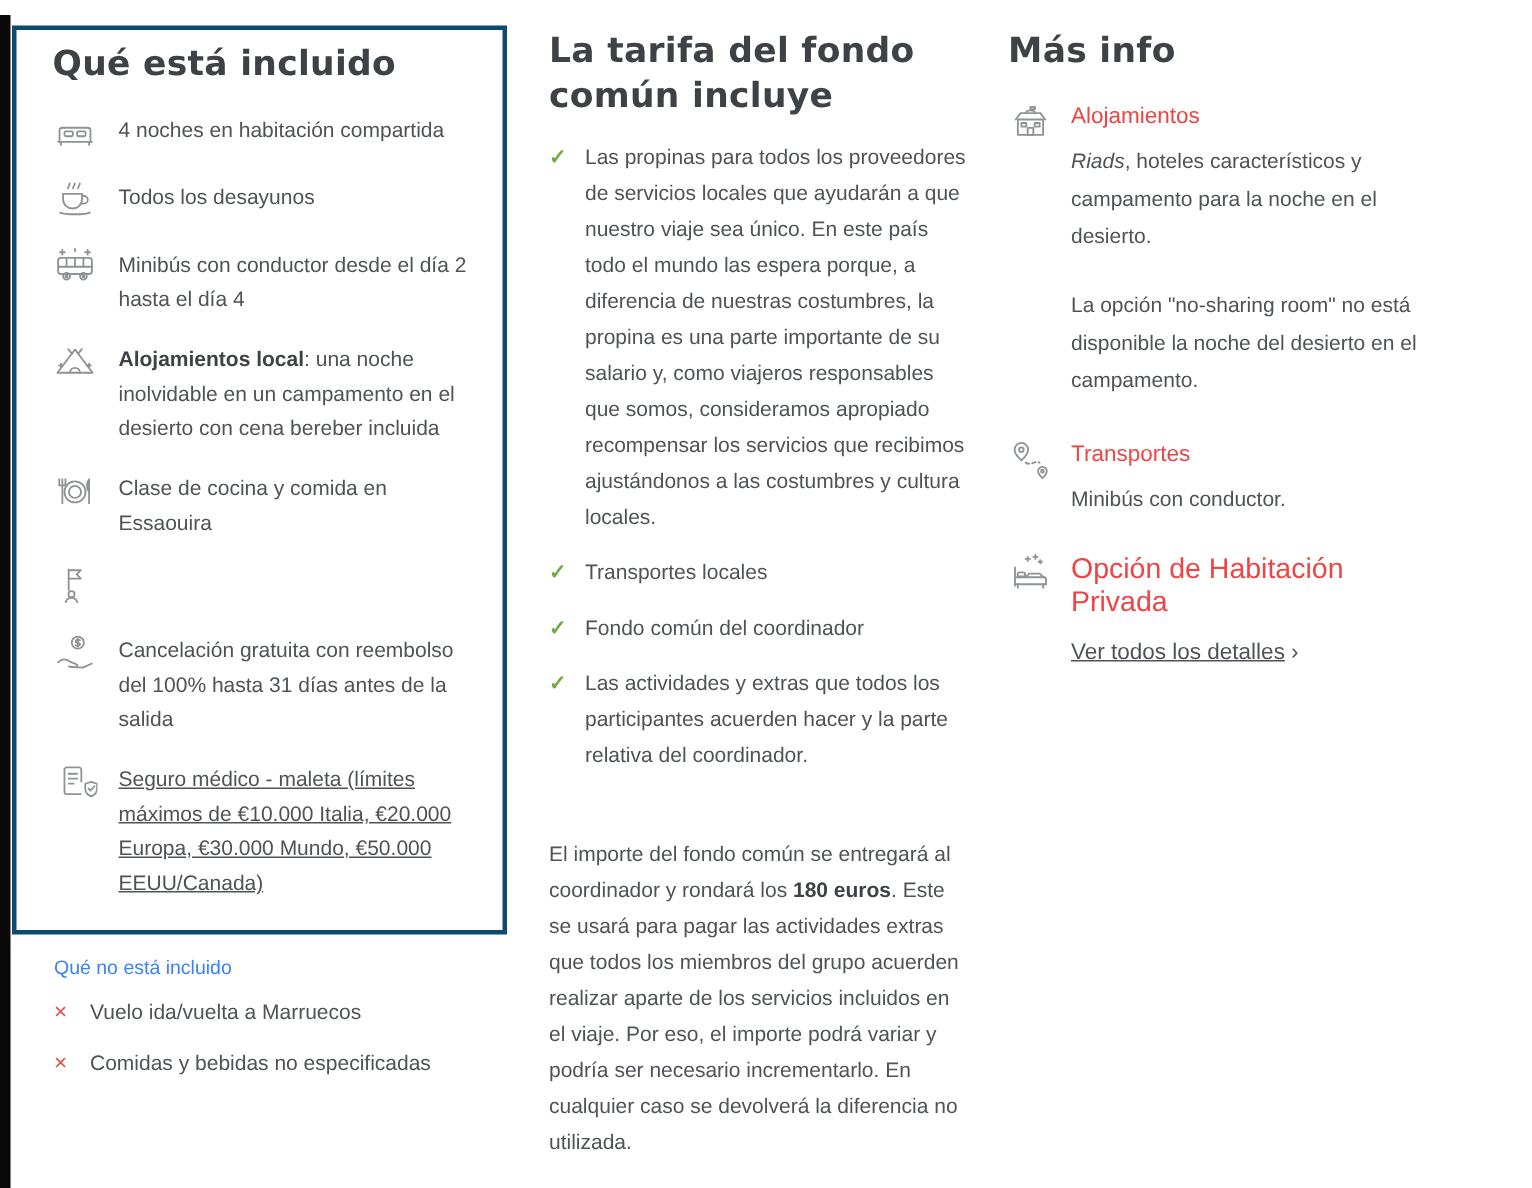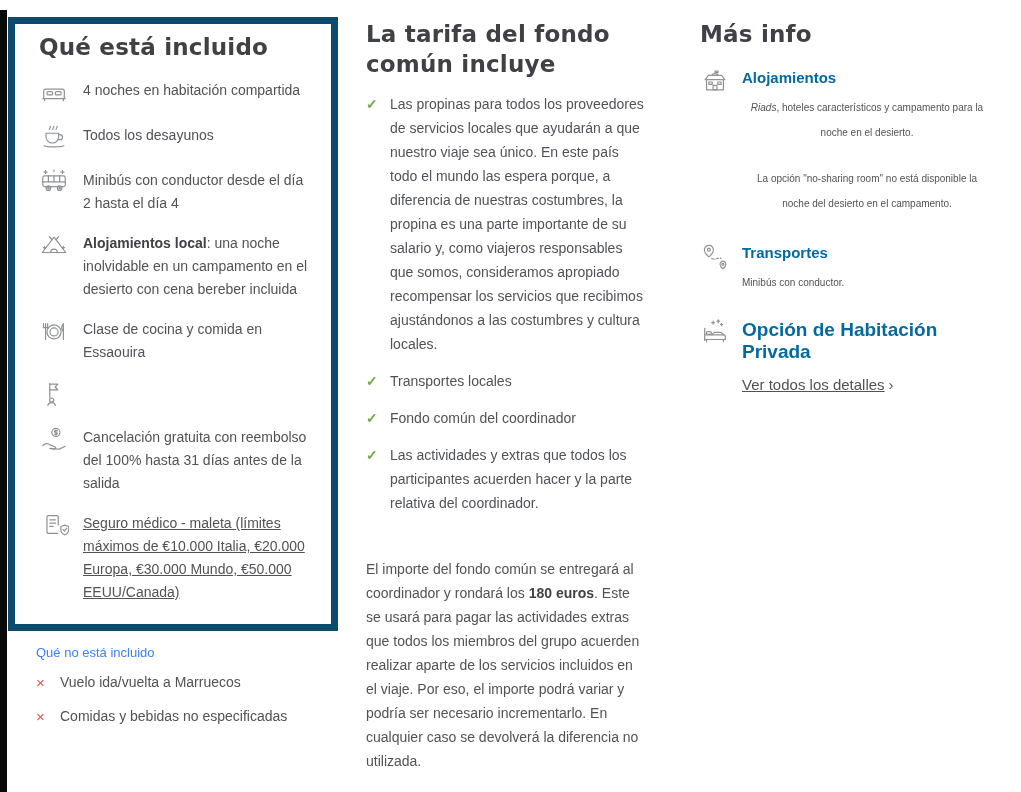--- a/index.html
+++ b/index.html
@@ -9,21 +9,21 @@
     font-family:"Liberation Sans",sans-serif;
   }
   .black-bar{position:absolute;left:0;top:10px;width:7px;height:782px;background:#0a0a0a;}
   .cols{display:flex;align-items:flex-start;padding:17px 0 0 8px;}
 
   h2{font-size:23px;line-height:30px;font-weight:bold;color:#3e4146;margin:0;
      font-family:"DejaVu Sans","Liberation Sans",sans-serif;letter-spacing:.2px;}
 
   
   .col-left{width:330px;flex:none;}
-  .red-box{border:7px solid #0c4a6e;padding:6px 22px 20px 24px;}
+  .red-box{border:3px solid #0c4a6e;padding:6px 22px 20px 24px;}
   .red-box h2{margin:2px 0 10px;}
   .inc-row{display:flex;align-items:flex-start;margin-top:15px;}
   .item-icon{width:30px;height:30px;flex:none;margin-right:14px;}
   .item-icon svg{width:30px;height:30px;display:block;}
   .item-text{font-size:14px;line-height:23px;padding-top:2px;}
   .item-text b{color:#3e4146;}
   .linkish{text-decoration:underline;cursor:pointer;}
 
   .not-included{margin:14px 0 0 28px;}
   .not-included h3{font-size:13px;color:#3b82f6;margin:0;font-weight:normal;}
@@ -32,28 +32,28 @@
 
   
   .col-mid{width:278px;flex:none;margin-left:28px;}
   .col-mid h2{margin:2px 0 10px;}
   .check-row{display:flex;margin-top:13px;font-size:14px;line-height:24px;}
   .check-mark{color:#72ab44;width:15px;flex:none;margin-right:9px;font-weight:bold;line-height:24px;}
   .fund-note{margin-top:42px;font-size:14px;line-height:24px;}
   .fund-note b{color:#3e4146;}
 
   
-  .col-right{width:292px;flex:none;margin-left:56px;}
+  .col-right{width:292px;flex:none;margin-left:28px;}
   .col-right h2{margin:2px 0 16px;}
   .info-block{display:flex;align-items:flex-start;margin-top:18px;}
   .info-icon{width:30px;height:30px;flex:none;margin-right:12px;}
   .info-icon svg{width:30px;height:30px;display:block;}
-  .info-heading{font-size:15px;font-weight:bold;color:#0369a1;margin:2px 0 0;}
+  .info-heading{font-size:15px;font-weight:normal;color:#ef4444;margin:2px 0 0;}
   .info-heading.small{font-size:19px;}
-  .info-text{font-size:10px;line-height:25px;margin-top:9px;text-align:center;}
+  .info-text{font-size:14px;line-height:25px;margin-top:9px;}
   .info-text .it{font-style:italic;}
   .details-link{display:inline-block;margin-top:13px;font-size:15px;color:#4f5357;cursor:pointer;}
   .details-link .lbl{text-decoration:underline;}
   .details-link .chev{margin-left:4px;text-decoration:none;}
 </style>
 </head>
 <body>
 
 <div class="black-bar"></div>
 

